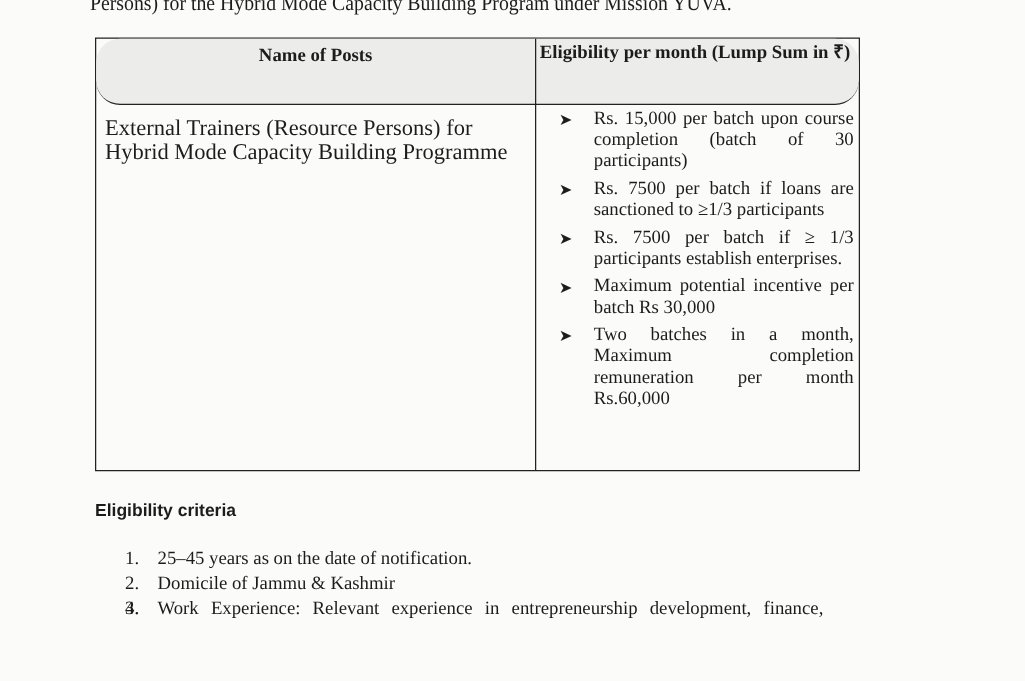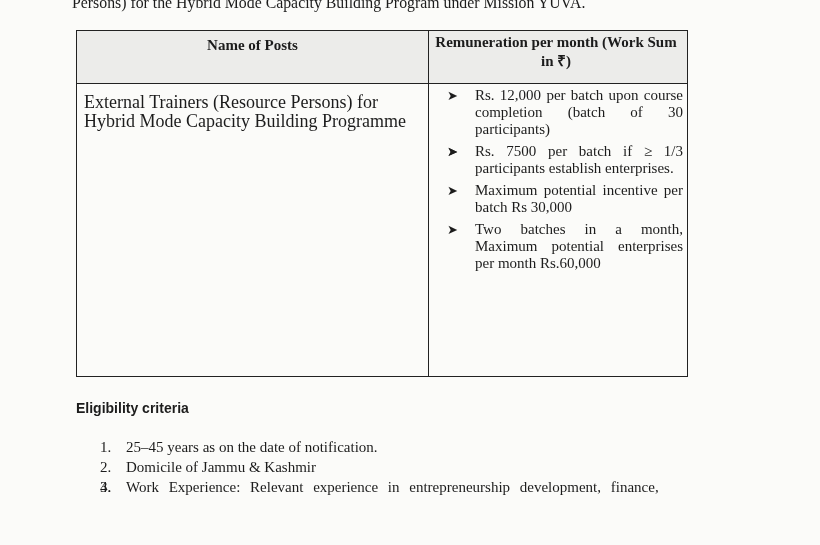--- a/index.html
+++ b/index.html
@@ -17,20 +17,21 @@
   .doc-table {
     position: absolute; left: 76px; top: 30px;
     width: 612px; height: 347px;
     border: 1.5px solid #222;
     box-sizing: border-box;
   }
   .thead {
     position: absolute; left: 0; top: 0; right: 0; height: 52px;
     background: #ececea;
     border-bottom: 1.5px solid #222;
+    border-radius: 19px;
   }
   .col-divider {
     position: absolute; left: 351px; top: 0; bottom: 0;
     border-left: 1.5px solid #222;
   }
   .th1 {
     position: absolute; left: 0; width: 351px; top: 6px;
     text-align: center; font-weight: bold; font-size: 15px;
   }
   .th2 {
@@ -68,45 +69,46 @@
   .elig-list li .cut { word-spacing: 6px; }
 </style>
 </head>
 <body>
 
 <div class="intro">Persons) for the Hybrid Mode Capacity Building Program under Mission YUVA.</div>
 
 <div class="doc-table">
   <div class="thead">
     <div class="th1">Name of Posts</div>
-    <div class="th2">Remuneration per month (Work Sum in ₹)</div>
+    <div class="th2">Eligibility per month (Lump Sum in ₹)</div>
   </div>
   <div class="col-divider"></div>
 
   <div class="post-name">External Trainers (Resource Persons) for Hybrid Mode Capacity Building Programme</div>
 
   <ul class="rem-list">
     <li>
       <span class="arrow">➤</span>
-      <span>Rs. 12,000 per batch upon course completion (batch of 30 participants)</span>
+      <span>Rs. 15,000 per batch upon course completion (batch of 30 participants)</span>
     </li>
     <li>
       <span class="arrow">➤</span>
+      <span>Rs. 7500 per batch if loans are sanctioned to ≥1/3 participants</span>
     </li>
     <li>
       <span class="arrow">➤</span>
       <span>Rs. 7500 per batch if ≥ 1/3 participants establish enterprises.</span>
     </li>
     <li>
       <span class="arrow">➤</span>
       <span>Maximum potential incentive per batch Rs 30,000</span>
     </li>
     <li>
       <span class="arrow">➤</span>
-      <span>Two batches in a month, Maximum potential enterprises per month Rs.60,000</span>
+      <span>Two batches in a month, Maximum completion remuneration per month Rs.60,000</span>
     </li>
   </ul>
 </div>
 
 <div class="elig-title">Eligibility criteria</div>
 
 <ol class="elig-list">
   <li>
     <span class="num">1.</span>
     <span>25–45 years as on the date of notification.</span>

